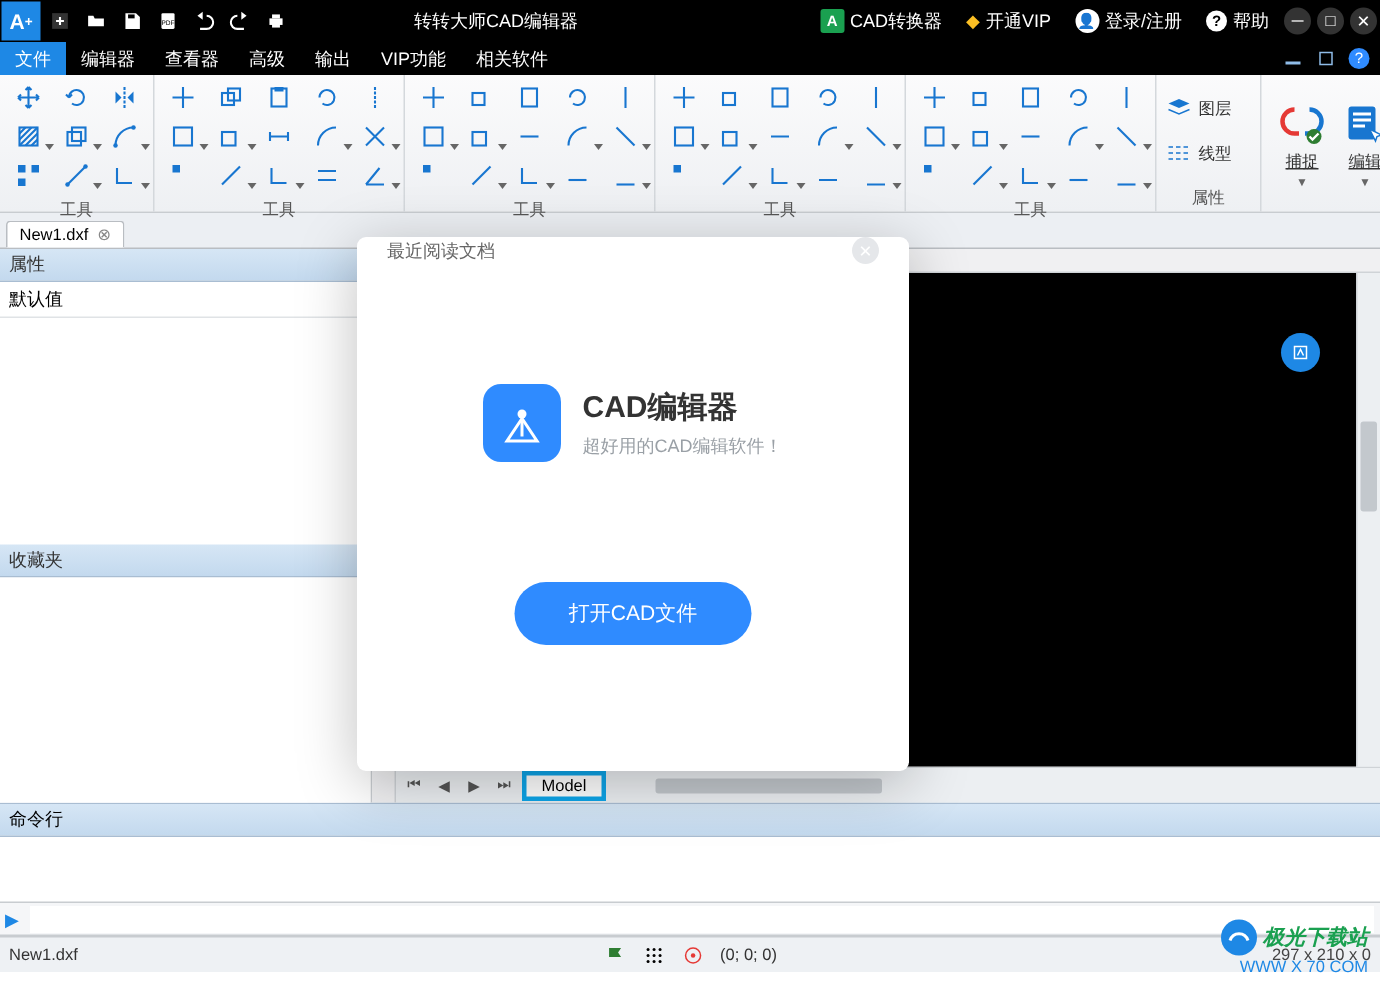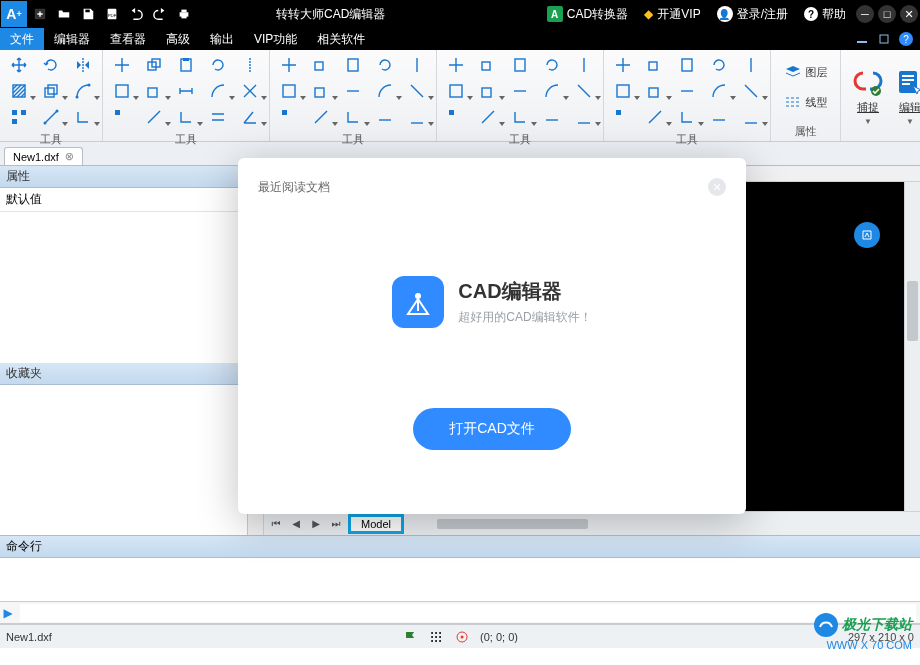--- a/index.html
+++ b/index.html
@@ -18,21 +18,21 @@
 
 
 .menubar { height: 22px; background: #000; display: flex; align-items: stretch; color: #fff; font-size: 12px; }
 .menubar .menu-item { padding: 0 10px; display: flex; align-items: center; cursor: pointer; }
 .menubar .menu-item.active { background: #1e88e5; }
 .menubar .menu-right { margin-left: auto; display: flex; align-items: center; padding-right: 4px; gap: 2px; }
 .menubar .mini-icon { width: 20px; height: 18px; display: flex; align-items: center; justify-content: center; cursor: pointer; }
 
 
 .ribbon { height: 92px; background: linear-gradient(#fbfbfc,#eef0f3); border-bottom: 1px solid #c8ccd0; display: flex; }
-.ribbon-group { border-right: 1px solid #d4d8dc; padding: 4px 6px 2px 6px; display: flex; flex-direction: column; align-items: center; }
+.ribbon-group { border-right: 1px solid #d4d8dc; padding: 4px 6px 2px 6px; display: flex; flex-direction: column; }
 .ribbon-group .rg-body { flex: 1; display: flex; }
 .ribbon-group .rg-title { font-size: 11px; color: #555; text-align: center; padding-top: 2px; }
 .tool-grid { display: grid; grid-template-columns: repeat(5, 26px); grid-template-rows: repeat(3, 24px); gap: 2px 6px; }
 .tool-grid3 { display: grid; grid-template-columns: repeat(3, 26px); grid-template-rows: repeat(3, 24px); gap: 2px 6px; }
 .tbtn { width: 26px; height: 22px; display: flex; align-items: center; justify-content: center; cursor: pointer; border-radius: 2px; position: relative; }
 .tbtn .dd { position: absolute; right: -4px; bottom: 2px; width: 0; height: 0; border-left: 3px solid transparent; border-right: 3px solid transparent; border-top: 4px solid #666; }
 .big-btn { width: 42px; display: flex; flex-direction: column; align-items: center; justify-content: center; gap: 2px; cursor: pointer; padding: 4px 2px; }
 .big-btn .big-icon { width: 30px; height: 30px; }
 .big-btn .big-label { font-size: 11px; color: #333; text-decoration: underline; }
 .prop-row { display: flex; align-items: center; gap: 4px; font-size: 11px; color: #333; height: 24px; }
@@ -78,21 +78,21 @@
 .statusbar .sb-file { width: 100px; }
 .statusbar .sb-center { position: absolute; left: 50%; transform: translateX(-50%); display: flex; align-items: center; gap: 10px; }
 .statusbar .sb-icon { width: 16px; height: 16px; display: flex; align-items: center; justify-content: center; cursor: pointer; }
 .statusbar .sb-right { margin-left: auto; color: #444; }
 
 
 .watermark { position: absolute; right: 8px; bottom: 26px; font-size: 14px; font-style: italic; font-weight: bold; color: #1aa050; display: flex; align-items: center; gap: 2px; }
 .watermark .wm-url { color: #1e88e5; font-size: 11px; position: absolute; right: 0; bottom: -12px; font-style: normal; font-weight: normal; }
 
 
-.modal { position: absolute; left: 238px; top: 158px; width: 508px; height: 356px; background: #fff; border-radius: 6px; box-shadow: 0 8px 40px rgba(0,0,0,.25); padding: 20px 20px; z-index: 100; }
+.modal { position: absolute; left: 238px; top: 158px; width: 368px; height: 356px; background: #fff; border-radius: 6px; box-shadow: 0 8px 40px rgba(0,0,0,.25); padding: 0 20px; z-index: 100; }
 .modal .m-title { font-size: 12px; color: #666; display: flex; align-items: center; }
 .modal .m-close { margin-left: auto; width: 18px; height: 18px; border-radius: 50%; background: #e5e7ea; color: #fff; display: flex; align-items: center; justify-content: center; font-size: 11px; cursor: pointer; }
 .modal .m-center { margin-top: 80px; display: flex; flex-direction: column; align-items: center; }
 .modal .m-brand { display: flex; align-items: center; gap: 14px; }
 .modal .m-logo { width: 52px; height: 52px; border-radius: 12px; background: #2f8bff; display: flex; align-items: center; justify-content: center; }
 .modal .m-texts .m-name { font-size: 20px; font-weight: 600; color: #333; }
 .modal .m-texts .m-sub { font-size: 12px; color: #9aa0a6; margin-top: 4px; }
 .modal .m-open { margin-top: 80px; background: #2f8bff; color: #fff; border: none; padding: 12px 36px; border-radius: 24px; font-size: 14px; cursor: pointer; }
 
 

